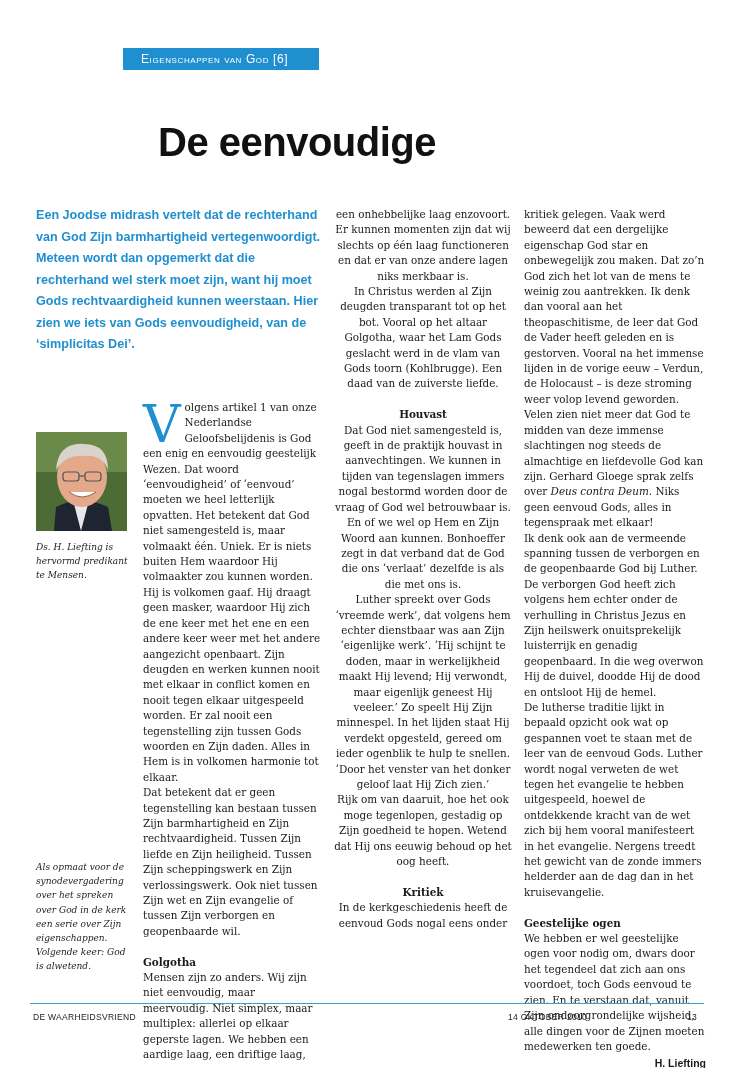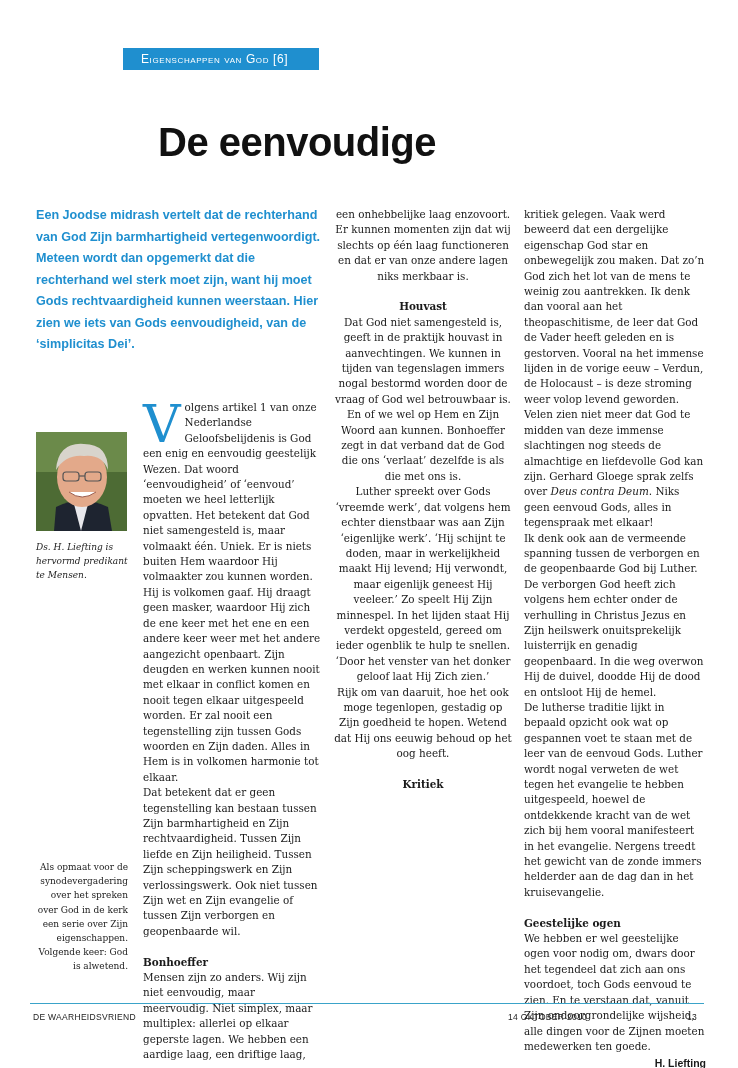--- a/index.html
+++ b/index.html
@@ -2,21 +2,21 @@
 <html><head>
 <meta charset="utf-8">
 <style>
   html, body { margin: 0; padding: 0; background: #ffffff; }
   body { width: 738px; height: 1068px; position: relative; overflow: hidden; font-family: "DejaVu Serif", serif; color: #1a1a1a; }
   .banner { position: absolute; left: 123px; top: 48px; width: 196px; height: 22px; background: #1f8fcf; color: #ffffff; font-family: "Liberation Sans", sans-serif; font-size: 12px; letter-spacing: 0.6px; line-height: 22px; padding-left: 18px; box-sizing: border-box; font-variant: small-caps; }
   .title { position: absolute; left: 142px; top: 104px; font-family: "Liberation Sans", sans-serif; font-weight: bold; font-size: 40px; color: #111; letter-spacing: -0.5px; margin: 16px; }
   .intro { position: absolute; left: 36px; top: 205px; width: 286px; font-family: "Liberation Sans", sans-serif; font-weight: bold; font-size: 12.6px; line-height: 21.5px; color: #1f8fcf; margin: 0; }
   .photo { position: absolute; left: 36px; top: 432px; width: 91px; height: 99px; overflow: hidden; background: #3a5a2a; }
   .caption { position: absolute; left: 36px; top: 540px; width: 92px; font-family: "DejaVu Serif", serif; font-style: italic; font-size: 9px; line-height: 14px; color: #222; margin: 0; }
-  .caption2 { position: absolute; left: 36px; top: 860px; width: 92px; font-family: "DejaVu Serif", serif; font-size: 9px; line-height: 14.2px; color: #222; margin: 0; text-align: right; }
+  .caption2 { position: absolute; left: 36px; top: 860px; width: 92px; font-family: "DejaVu Serif", serif; font-style: italic; font-size: 9px; line-height: 14.2px; color: #222; margin: 0; }
   .col { position: absolute; font-size: 10.4px; line-height: 15.4px; color: #1a1a1a; }
   .col p { margin: 0; }
   .col1 { left: 143px; top: 400px; width: 178px; }
   .col2 { left: 333px; top: 207px; width: 180px; text-align: center; }
   .col3 { left: 524px; top: 207px; width: 182px; }
   .col h3 { font-size: 10.4px; font-weight: bold; margin: 15.4px 0 0 0; line-height: 15.4px; }
   .dropcap { float: left; font-size: 52px; line-height: 44px; color: #1f8fcf; margin: 2px 4px 0 0; font-family: "DejaVu Serif", serif; }
   .it { font-style: italic; }
   .sig { text-align: right; font-family: "Liberation Sans", sans-serif; font-weight: bold; font-size: 10.5px; margin-top: 2px !important; }
   .footer-rule { position: absolute; left: 30px; top: 1003px; width: 674px; height: 1px; background: #3aa3c9; }
@@ -46,31 +46,33 @@
     <line x1="43" y1="44" x2="49" y2="44" stroke="#555" stroke-width="1.2"></line>
     <path d="M33 60 Q46 70 60 60" fill="#fff" stroke="#9a5a4a" stroke-width="1"></path>
   </svg>
 </div>
 <p class="caption">Ds. H. Liefting is hervormd predikant te Mensen.</p>
 <p class="caption2">Als opmaat voor de synodevergadering over het spreken over God in de kerk een serie over Zijn eigenschappen. Volgende keer: God is alwetend.</p>
 
 <div class="col col1">
   <p><span class="dropcap">V</span><span>olgens artikel 1 van onze Nederlandse Geloofsbelijdenis is God een enig en eenvoudig geestelijk Wezen. Dat woord ‘eenvoudigheid’ of ‘eenvoud’ moeten we heel letterlijk opvatten. Het betekent dat God niet samengesteld is, maar volmaakt één. Uniek. Er is niets buiten Hem waardoor Hij volmaakter zou kunnen worden. Hij is volkomen gaaf. Hij draagt geen masker, waardoor Hij zich de ene keer met het ene en een andere keer weer met het andere aangezicht openbaart. Zijn deugden en werken kunnen nooit met elkaar in conflict komen en nooit tegen elkaar uitgespeeld worden. Er zal nooit een tegenstelling zijn tussen Gods woorden en Zijn daden. Alles in Hem is in volkomen harmonie tot elkaar.</span></p>
   <p>Dat betekent dat er geen tegenstelling kan bestaan tussen Zijn barmhartigheid en Zijn rechtvaardigheid. Tussen Zijn liefde en Zijn heiligheid. Tussen Zijn scheppingswerk en Zijn verlossingswerk. Ook niet tussen Zijn wet en Zijn evangelie of tussen Zijn verborgen en geopenbaarde wil.</p>
-  <h3>Bonhoeffer</h3>
+  <h3>Golgotha</h3>
   <p>Mensen zijn zo anders. Wij zijn niet eenvoudig, maar meervoudig. Niet simplex, maar multiplex: allerlei op elkaar geperste lagen. We hebben een aardige laag, een driftige laag,</p>
 </div>
 
 <div class="col col2">
   <p>een onhebbelijke laag enzovoort. Er kunnen momenten zijn dat wij slechts op één laag functioneren en dat er van onze andere lagen niks merkbaar is.</p>
+  <p>In Christus werden al Zijn deugden transparant tot op het bot. Vooral op het altaar Golgotha, waar het Lam Gods geslacht werd in de vlam van Gods toorn (Kohlbrugge). Een daad van de zuiverste liefde.</p>
   <h3>Houvast</h3>
   <p>Dat God niet samengesteld is, geeft in de praktijk houvast in aanvechtingen. We kunnen in tijden van tegenslagen immers nogal bestormd worden door de vraag of God wel betrouwbaar is. En of we wel op Hem en Zijn Woord aan kunnen. Bonhoeffer zegt in dat verband dat de God die ons ‘verlaat’ dezelfde is als die met ons is.</p>
   <p>Luther spreekt over Gods ‘vreemde werk’, dat volgens hem echter dienstbaar was aan Zijn ‘eigenlijke werk’. ‘Hij schijnt te doden, maar in werkelijkheid maakt Hij levend; Hij verwondt, maar eigenlijk geneest Hij veeleer.’ Zo speelt Hij Zijn minnespel. In het lijden staat Hij verdekt opgesteld, gereed om ieder ogenblik te hulp te snellen. ‘Door het venster van het donker geloof laat Hij Zich zien.’</p>
   <p>Rijk om van daaruit, hoe het ook moge tegenlopen, gestadig op Zijn goedheid te hopen. Wetend dat Hij ons eeuwig behoud op het oog heeft.</p>
   <h3>Kritiek</h3>
+  <p>In de kerkgeschiedenis heeft de eenvoud Gods nogal eens onder</p>
 </div>
 
 <div class="col col3">
   <p><span>kritiek gelegen. Vaak werd beweerd dat een dergelijke eigenschap God star en onbewegelijk zou maken. Dat zo’n God zich het lot van de mens te weinig zou aantrekken. Ik denk dan vooral aan het theopaschitisme, de leer dat God de Vader heeft geleden en is gestorven. Vooral na het immense lijden in de vorige eeuw – Verdun, de Holocaust – is deze stroming weer volop levend geworden. Velen zien niet meer dat God te midden van deze immense slachtingen nog steeds de almachtige en liefdevolle God kan zijn. Gerhard Gloege sprak zelfs over </span><span class="it">Deus contra Deum</span><span>. Niks geen eenvoud Gods, alles in tegenspraak met elkaar!</span></p>
   <p>Ik denk ook aan de vermeende spanning tussen de verborgen en de geopenbaarde God bij Luther. De verborgen God heeft zich volgens hem echter onder de verhulling in Christus Jezus en Zijn heilswerk onuitsprekelijk luisterrijk en genadig geopenbaard. In die weg overwon Hij de duivel, doodde Hij de dood en ontsloot Hij de hemel.</p>
   <p>De lutherse traditie lijkt in bepaald opzicht ook wat op gespannen voet te staan met de leer van de eenvoud Gods. Luther wordt nogal verweten de wet tegen het evangelie te hebben uitgespeeld, hoewel de ontdekkende kracht van de wet zich bij hem vooral manifesteert in het evangelie. Nergens treedt het gewicht van de zonde immers helderder aan de dag dan in het kruisevangelie.</p>
   <h3>Geestelijke ogen</h3>
   <p>We hebben er wel geestelijke ogen voor nodig om, dwars door het tegendeel dat zich aan ons voordoet, toch Gods eenvoud te zien. En te verstaan dat, vanuit Zijn ondoorgrondelijke wijsheid, alle dingen voor de Zijnen moeten medewerken ten goede.</p>
   <p class="sig">H. Liefting</p>
 </div>

